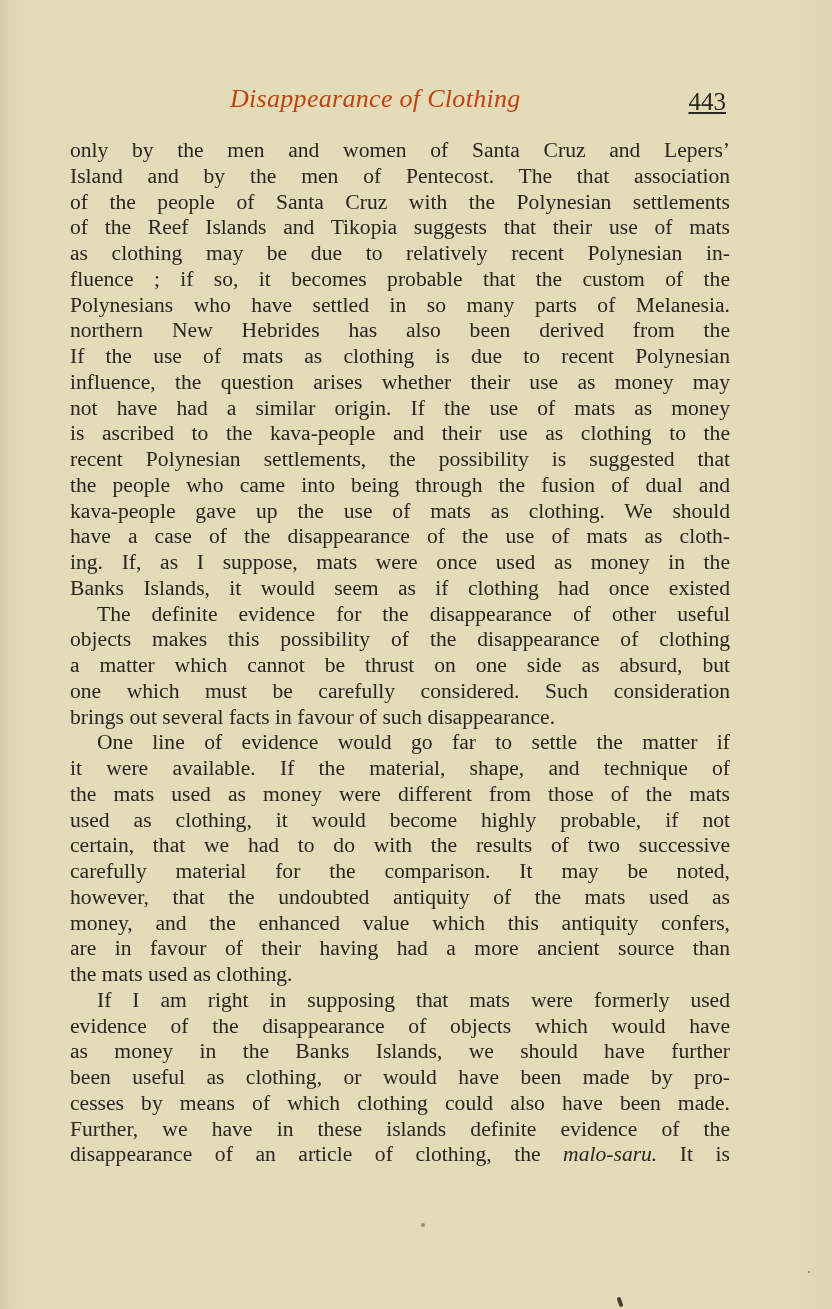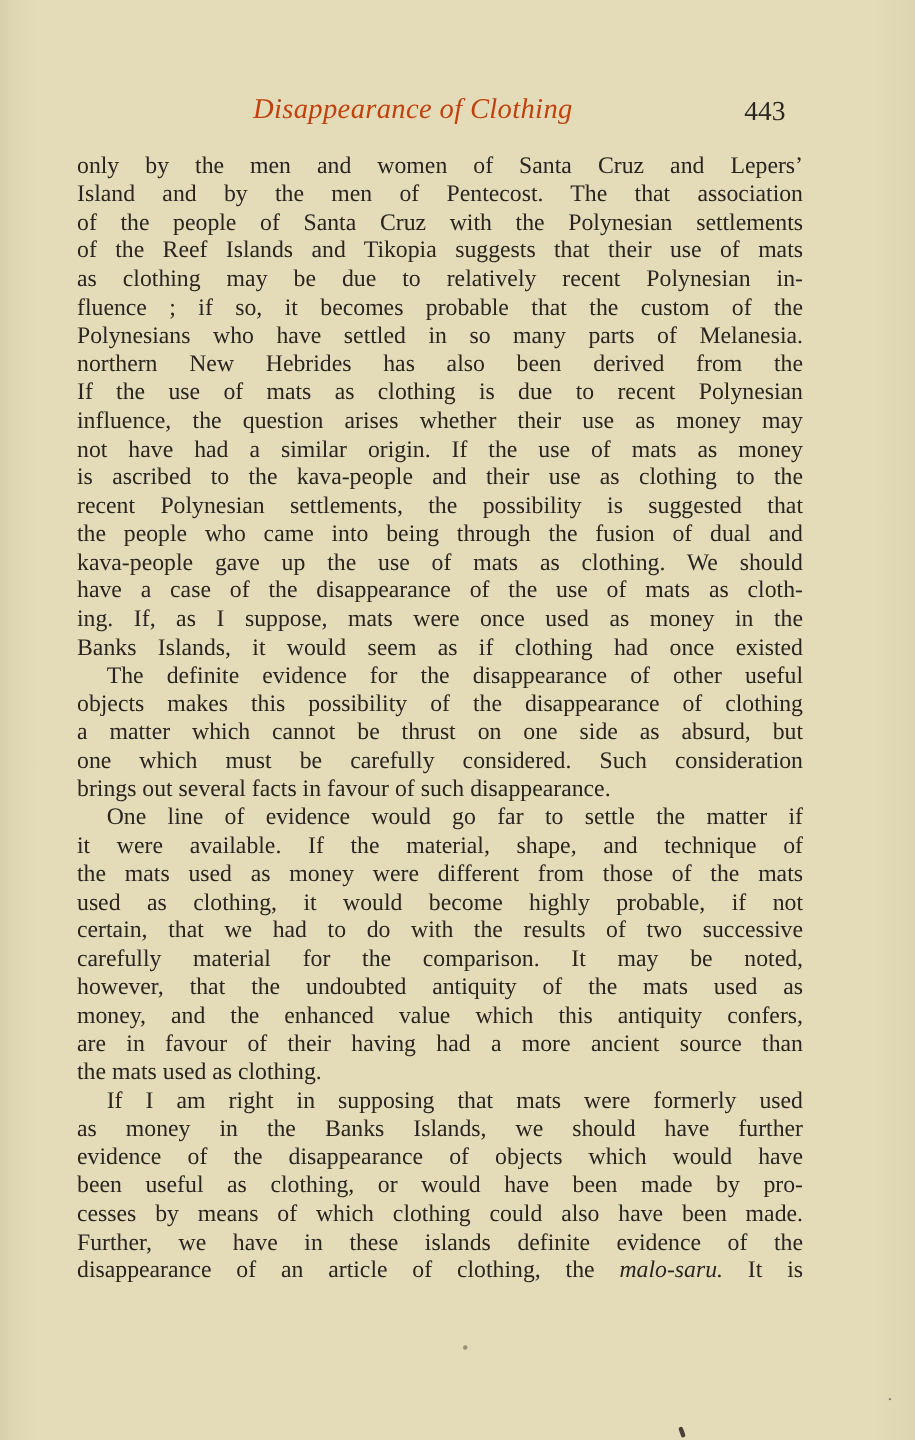--- a/index.html
+++ b/index.html
@@ -32,24 +32,25 @@
       left: 160px;
       top: 4px;
       font-style: italic;
       font-size: 26px;
       letter-spacing: 0.3px;
       color: #c2410c;
       font-family: Liberation Serif, serif;
     }
     .page-number {
       position: absolute;
-      right: 16px;
+      right: 4px;
       top: 8px;
       font-size: 25px;
       color: #2b2622;
+      text-decoration: underline;
     }
     .body-text {
       margin-top: 14px;
       font-size: 21.6px;
       line-height: 25.75px;
     }
     .line {
       display: block;
       text-align: justify;
       text-align-last: justify;
@@ -119,22 +120,22 @@
       <span class="line">certain, that we had to do with the results of two successive</span>
       <span class="line">carefully material for the comparison.  It may be noted,</span>
       <span class="line">however, that the undoubted antiquity of the mats used as</span>
       <span class="line">money, and the enhanced value which this antiquity confers,</span>
       <span class="line">are in favour of their having had a more ancient source than</span>
       <span class="line last">the mats used as clothing.</span>
     </div>
 
     <div>
       <span class="line indent">If I am right in supposing that mats were formerly used</span>
+      <span class="line">evidence of the disappearance of objects which would have</span>
       <span class="line">as money in the Banks Islands, we should have further</span>
-      <span class="line">evidence of the disappearance of objects which would have</span>
       <span class="line">been useful as clothing, or would have been made by pro-</span>
       <span class="line">cesses by means of which clothing could also have been made.</span>
       <span class="line">Further, we have in these islands definite evidence of the</span>
       <span class="line"><span>disappearance of an article of clothing, the </span><em>malo-saru.</em><span>  It is</span></span>
     </div>
   </div>
 </div>
 
 <span class="speck" style="left:421px; top:1223px; width:4px; height:4px; opacity:0.5;"></span>
 <span class="speck" style="left:618px; top:1297px; width:4px; height:10px; border-radius:2px; transform:rotate(-20deg);"></span>

